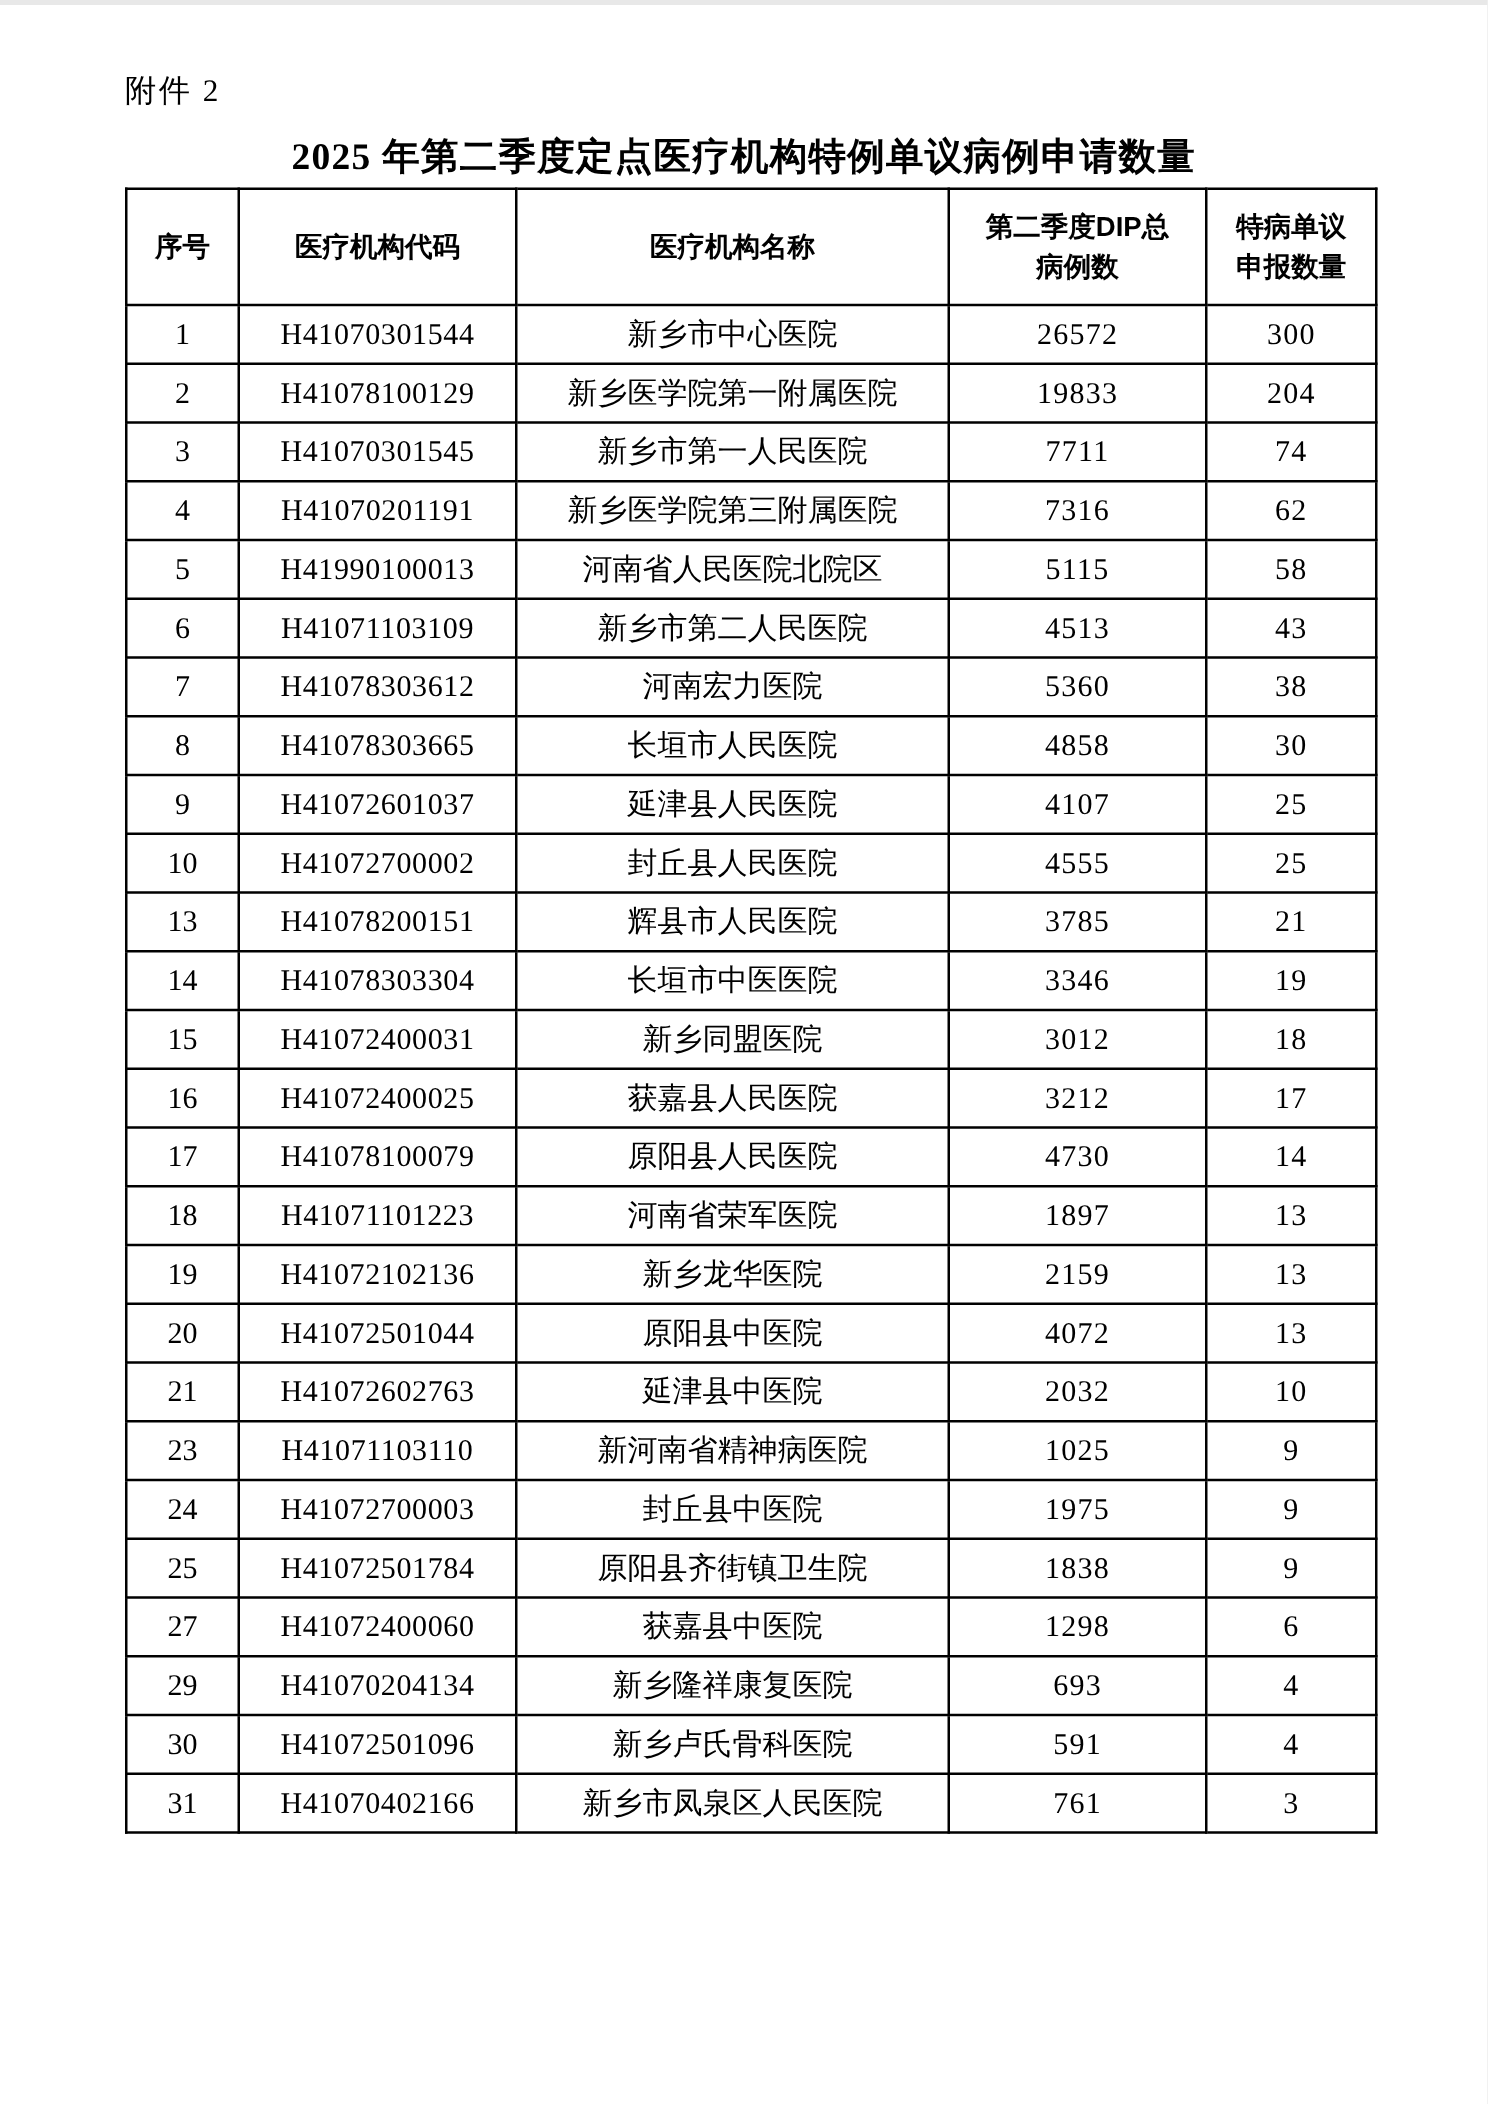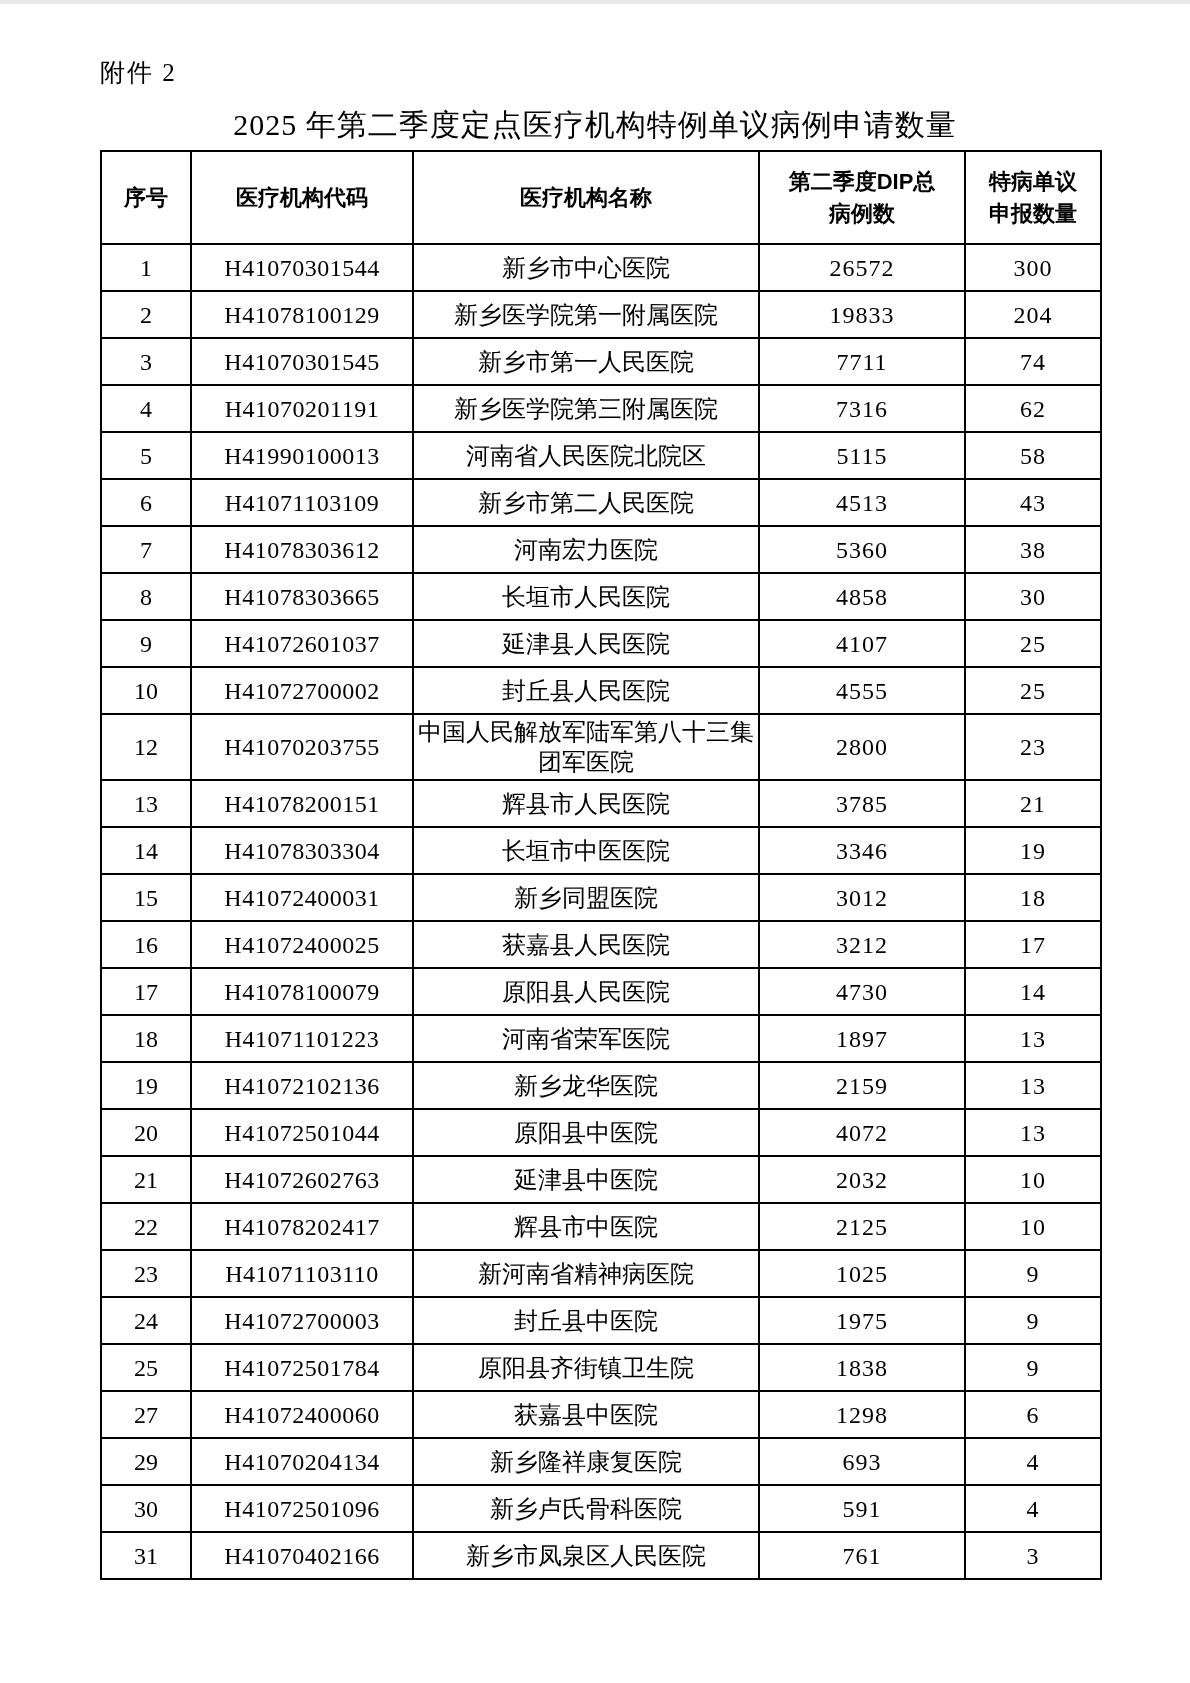--- a/index.html
+++ b/index.html
@@ -24,21 +24,21 @@
     font-size: 25px;
     letter-spacing: 2px;
   }
   .doc-title {
     position: absolute;
     left: 0;
     top: 101px;
     width: 1190px;
     text-align: center;
     font-size: 30px;
-    font-weight: normal;
+    font-weight: bold;
     letter-spacing: 1px;
   }
   table.main-table {
     position: absolute;
     left: 100px;
     top: 146px;
     width: 1000px;
     border-collapse: collapse;
     table-layout: fixed;
   }
@@ -162,27 +162,20 @@
           <td class="col-special">25</td>
         </tr>
         <tr>
           <td class="col-no">10</td>
           <td class="col-code">H41072700002</td>
           <td class="col-name">封丘县人民医院</td>
           <td class="col-dip">4555</td>
           <td class="col-special">25</td>
         </tr>
         <tr>
-          <td class="col-no">12</td>
-          <td class="col-code">H41070203755</td>
-          <td class="col-name">中国人民解放军陆军第八十三集团军医院</td>
-          <td class="col-dip">2800</td>
-          <td class="col-special">23</td>
-        </tr>
-        <tr>
           <td class="col-no">13</td>
           <td class="col-code">H41078200151</td>
           <td class="col-name">辉县市人民医院</td>
           <td class="col-dip">3785</td>
           <td class="col-special">21</td>
         </tr>
         <tr>
           <td class="col-no">14</td>
           <td class="col-code">H41078303304</td>
           <td class="col-name">长垣市中医医院</td>
@@ -232,27 +225,20 @@
           <td class="col-special">13</td>
         </tr>
         <tr>
           <td class="col-no">21</td>
           <td class="col-code">H41072602763</td>
           <td class="col-name">延津县中医院</td>
           <td class="col-dip">2032</td>
           <td class="col-special">10</td>
         </tr>
         <tr>
-          <td class="col-no">22</td>
-          <td class="col-code">H41078202417</td>
-          <td class="col-name">辉县市中医院</td>
-          <td class="col-dip">2125</td>
-          <td class="col-special">10</td>
-        </tr>
-        <tr>
           <td class="col-no">23</td>
           <td class="col-code">H41071103110</td>
           <td class="col-name">新河南省精神病医院</td>
           <td class="col-dip">1025</td>
           <td class="col-special">9</td>
         </tr>
         <tr>
           <td class="col-no">24</td>
           <td class="col-code">H41072700003</td>
           <td class="col-name">封丘县中医院</td>

